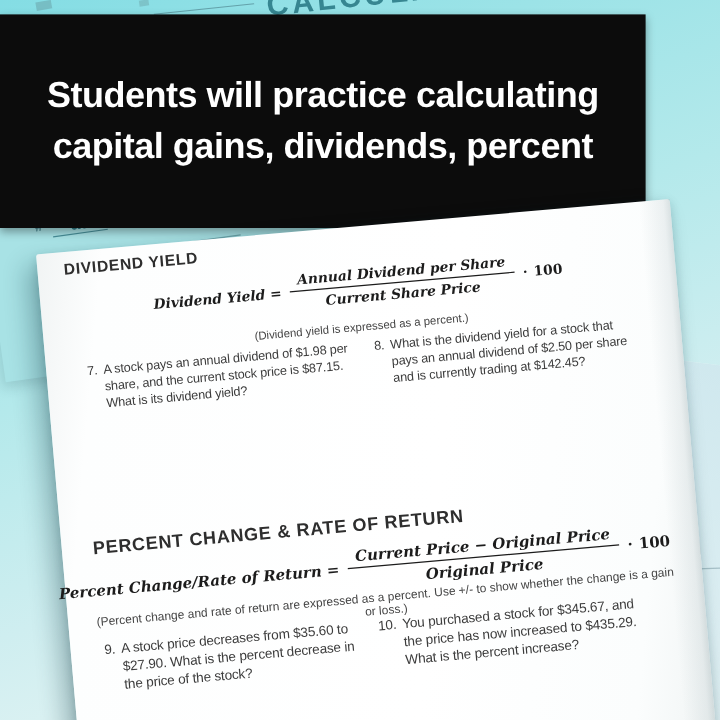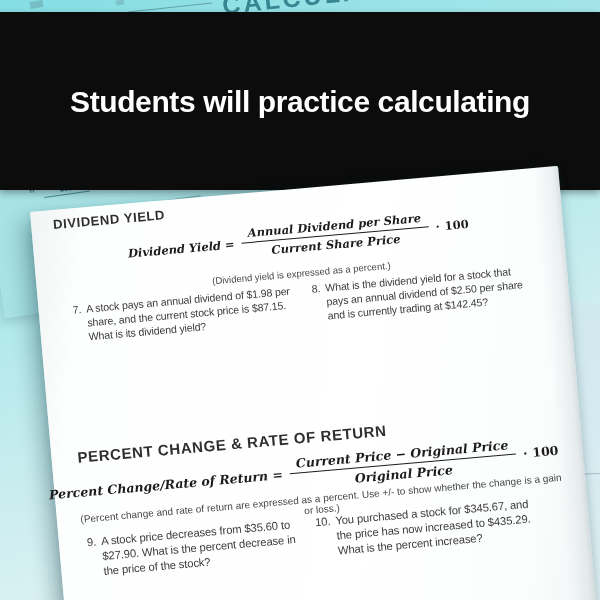--- a/index.html
+++ b/index.html
@@ -17,21 +17,21 @@
   .top-strip-line{
     position:absolute; left:128px; top:7px; width:84px; height:0; z-index:0;
     border-top:1.4px solid rgba(64,112,122,.55); transform:rotate(-6deg);
   }
   .top-mark-a{position:absolute;left:30px;top:1px;width:13px;height:7px;z-index:0;
     background:rgba(88,124,130,.32);transform:rotate(-10deg);}
   .top-mark-b{position:absolute;left:116px;top:0;width:8px;height:5px;z-index:0;
     background:rgba(88,124,130,.28);transform:rotate(-8deg);}
   
   .banner{
-    position:absolute; left:0; top:12px; width:600px; height:178px; z-index:2;
+    position:absolute; left:0; top:12px; width:538px; height:178px; z-index:2;
     background:#0c0c0c; box-shadow:0 3px 7px rgba(0,0,0,.35);
     display:flex; flex-direction:column; align-items:center; justify-content:center;
   }
   .banner .line{
     color:#ffffff; font-weight:800; font-size:30px; line-height:43px;
     letter-spacing:-.4px; white-space:nowrap;
   }
   
   .bp-left{
     position:absolute; left:-15px; top:178px; width:352px; height:142px; z-index:1;
@@ -102,20 +102,21 @@
 
 <div id="stage">
 
   <div class="top-calc-text">CALCULAT</div>
   <div class="top-strip-line"></div>
   <div class="top-mark-a"></div>
   <div class="top-mark-b"></div>
 
   <div class="banner">
     <div class="line">Students will practice calculating</div>
+    <div class="line">capital gains, dividends, percent</div>
   </div>
 
   <div class="bp-left">
     <span class="hash">#</span>
     <span class="blank-line"></span>
     <span class="ptext">at $32 per share.  Wh</span>
     <span class="underline2"></span>
   </div>
 
   <div class="bp-right">

